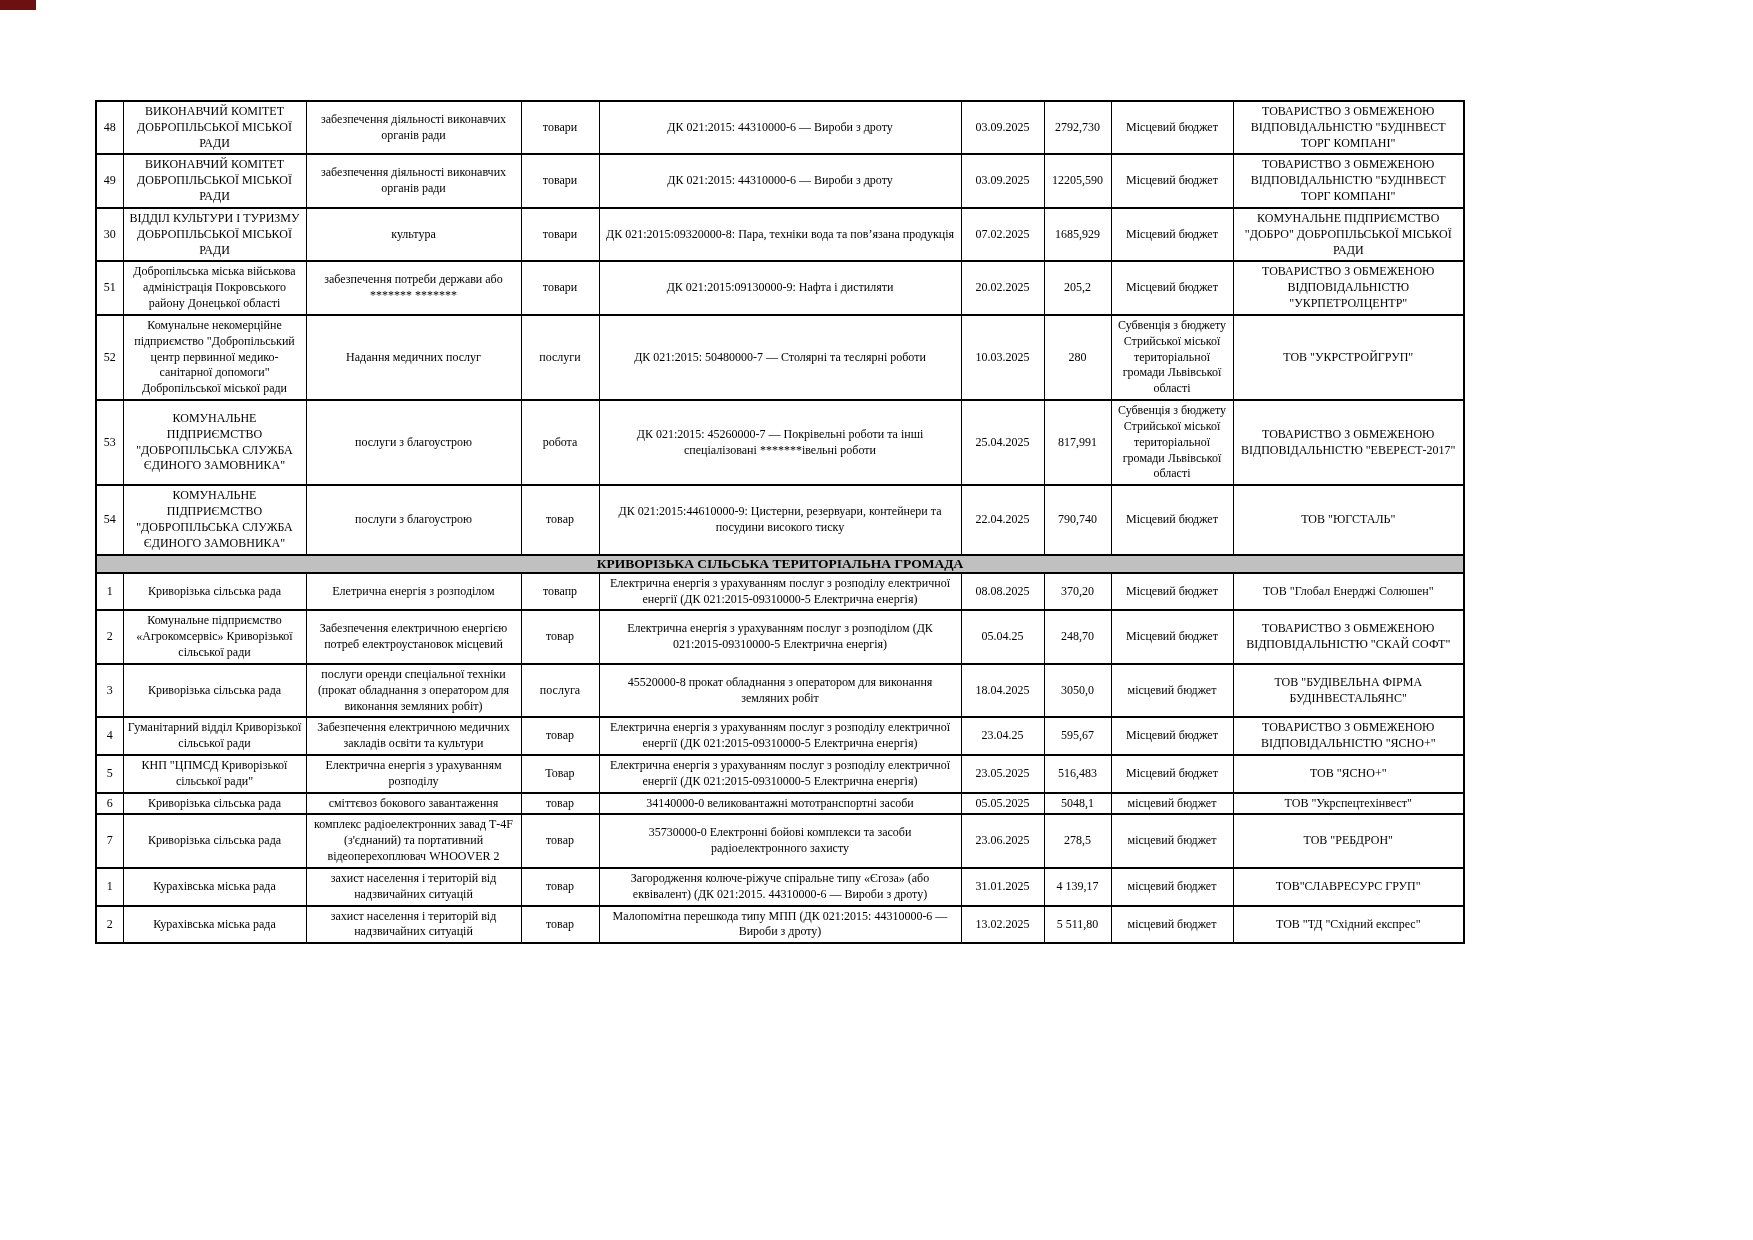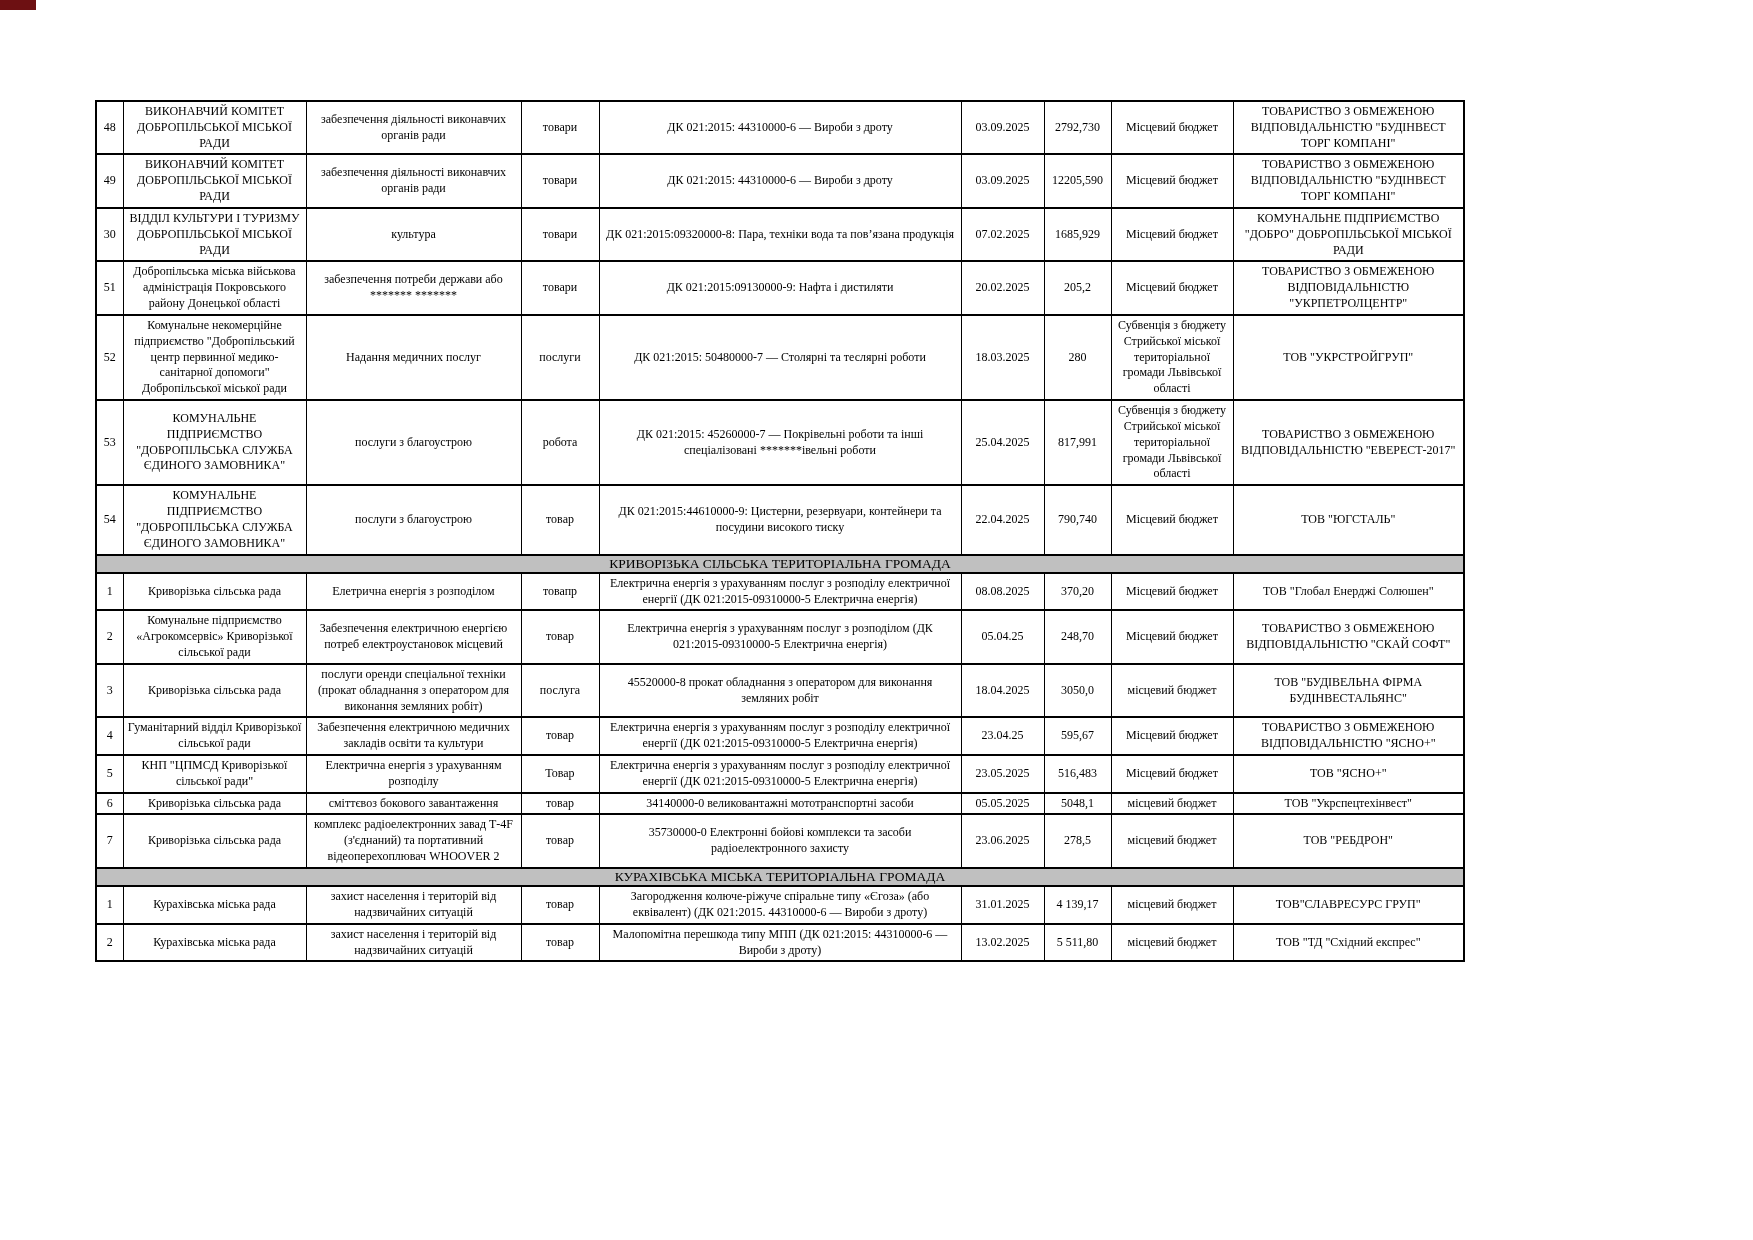--- a/index.html
+++ b/index.html
@@ -38,21 +38,21 @@
     text-align: center;
     vertical-align: middle;
     font-size: 12px;
     line-height: 1.32;
     padding: 2px 3px;
     word-wrap: break-word;
     overflow-wrap: break-word;
   }
   table.procurement td.section-header {
     background: #c0c0c0;
-    font-weight: normal;
+    font-weight: bold;
     font-size: 13.5px;
     padding: 0 18px;
     line-height: 1.2;
   }
   col.c-num { width: 27px; }
   col.c-org { width: 183px; }
   col.c-purpose { width: 215px; }
   col.c-type { width: 78px; }
   col.c-item { width: 362px; }
   col.c-date { width: 83px; }
@@ -121,21 +121,21 @@
         <td>205,2</td>
         <td>Місцевий бюджет</td>
         <td>ТОВАРИСТВО З ОБМЕЖЕНОЮ ВІДПОВІДАЛЬНІСТЮ "УКРПЕТРОЛЦЕНТР"</td>
       </tr>
       <tr>
         <td>52</td>
         <td>Комунальне некомерційне підприємство "Добропільський центр первинної медико-санітарної допомоги" Добропільської міської ради</td>
         <td>Надання медичних послуг</td>
         <td>послуги</td>
         <td>ДК 021:2015: 50480000-7 — Столярні та теслярні роботи</td>
-        <td>18.03.2025</td>
+        <td>10.03.2025</td>
         <td>280</td>
         <td>Субвенція з бюджету Стрийської міської територіальної громади Львівської області</td>
         <td>ТОВ "УКРСТРОЙГРУП"</td>
       </tr>
       <tr>
         <td>53</td>
         <td>КОМУНАЛЬНЕ ПІДПРИЄМСТВО "ДОБРОПІЛЬСЬКА СЛУЖБА ЄДИНОГО ЗАМОВНИКА"</td>
         <td>послуги з благоустрою</td>
         <td>робота</td>
         <td>ДК 021:2015: 45260000-7 — Покрівельні роботи та інші спеціалізовані *******івельні роботи</td>
@@ -229,23 +229,20 @@
         <td>Криворізька сільська рада</td>
         <td>комплекс радіоелектронних завад Т-4F (з'єднаний) та портативний відеоперехоплювач WHOOVER 2</td>
         <td>товар</td>
         <td>35730000-0 Електронні бойові комплекси та засоби радіоелектронного захисту</td>
         <td>23.06.2025</td>
         <td>278,5</td>
         <td>місцевий бюджет</td>
         <td>ТОВ  "РЕБДРОН"</td>
       </tr>
       <tr>
-        <td colspan="9" class="section-header">КУРАХІВСЬКА МІСЬКА ТЕРИТОРІАЛЬНА ГРОМАДА</td>
-      </tr>
-      <tr>
         <td>1</td>
         <td>Курахівська міська рада</td>
         <td>захист населення і територій від надзвичайних ситуацій</td>
         <td>товар</td>
         <td>Загородження колюче-ріжуче спіральне типу «Єгоза» (або еквівалент) (ДК 021:2015. 44310000-6 — Вироби з дроту)</td>
         <td>31.01.2025</td>
         <td>4 139,17</td>
         <td>місцевий бюджет</td>
         <td>ТОВ"СЛАВРЕСУРС ГРУП"</td>
       </tr>

